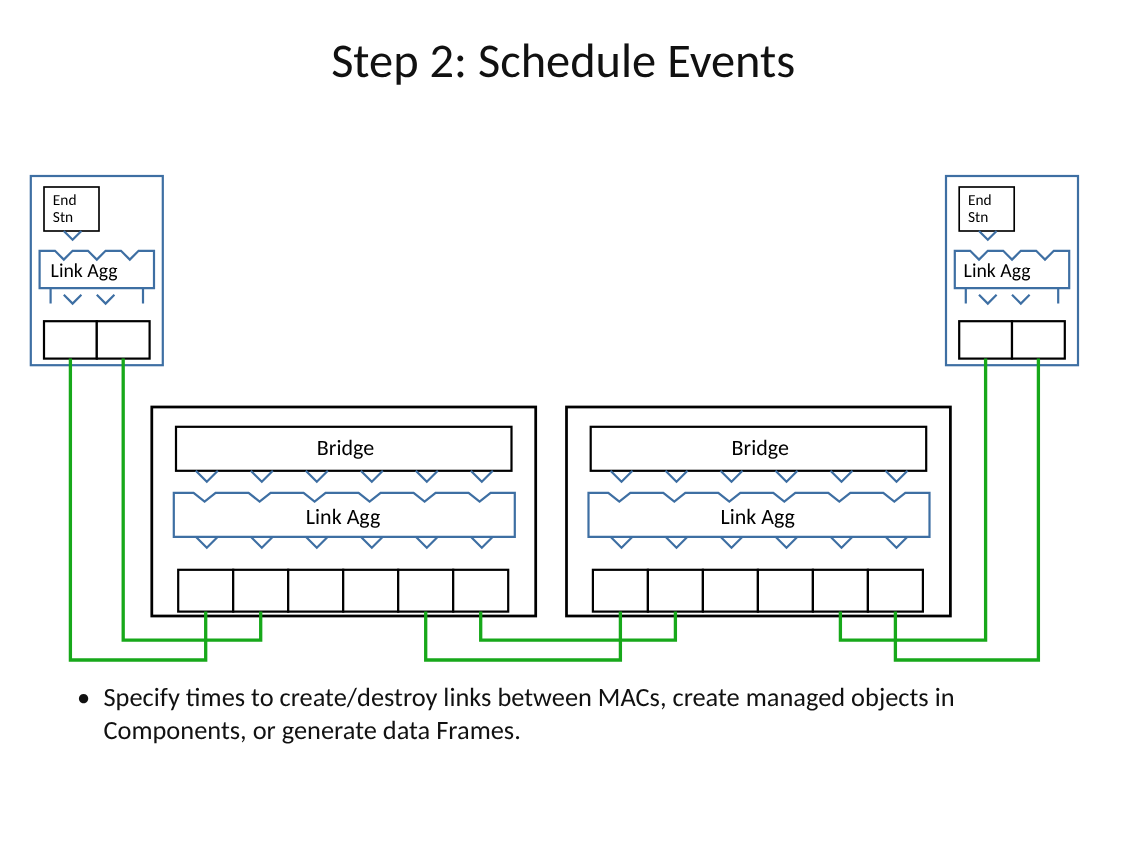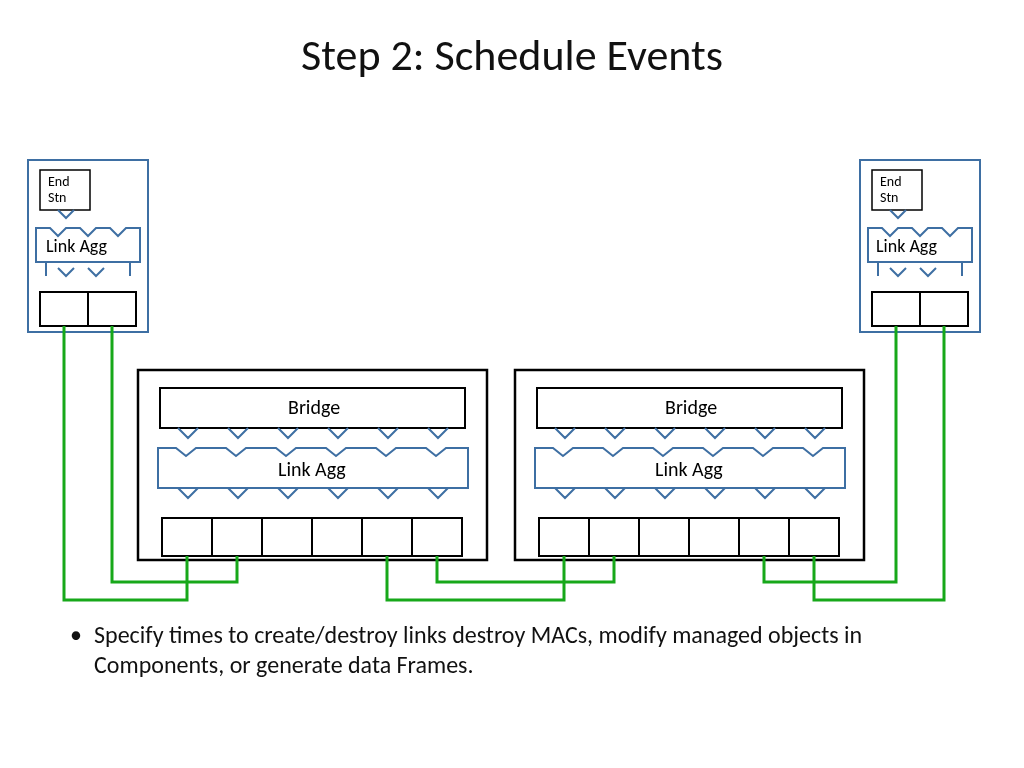--- a/index.html
+++ b/index.html
@@ -133,17 +133,17 @@
 
       <path d="M764 556 L764 582 L896 582 L896 326"></path>
 
       <path d="M814 556 L814 600 L944 600 L944 326"></path>
     </g>
   </svg>
 
   <div class="bullet-area">
     <div class="bullet-row">
       <div class="bullet-dot">•</div>
-      <div>Specify times to create/destroy links destroy MACs, modify managed objects in Components, or generate data Frames.</div>
+      <div>Specify times to create/destroy links between MACs, create managed objects in Components, or generate data Frames.</div>
     </div>
   </div>
 
 </div>
 
 </body></html>

